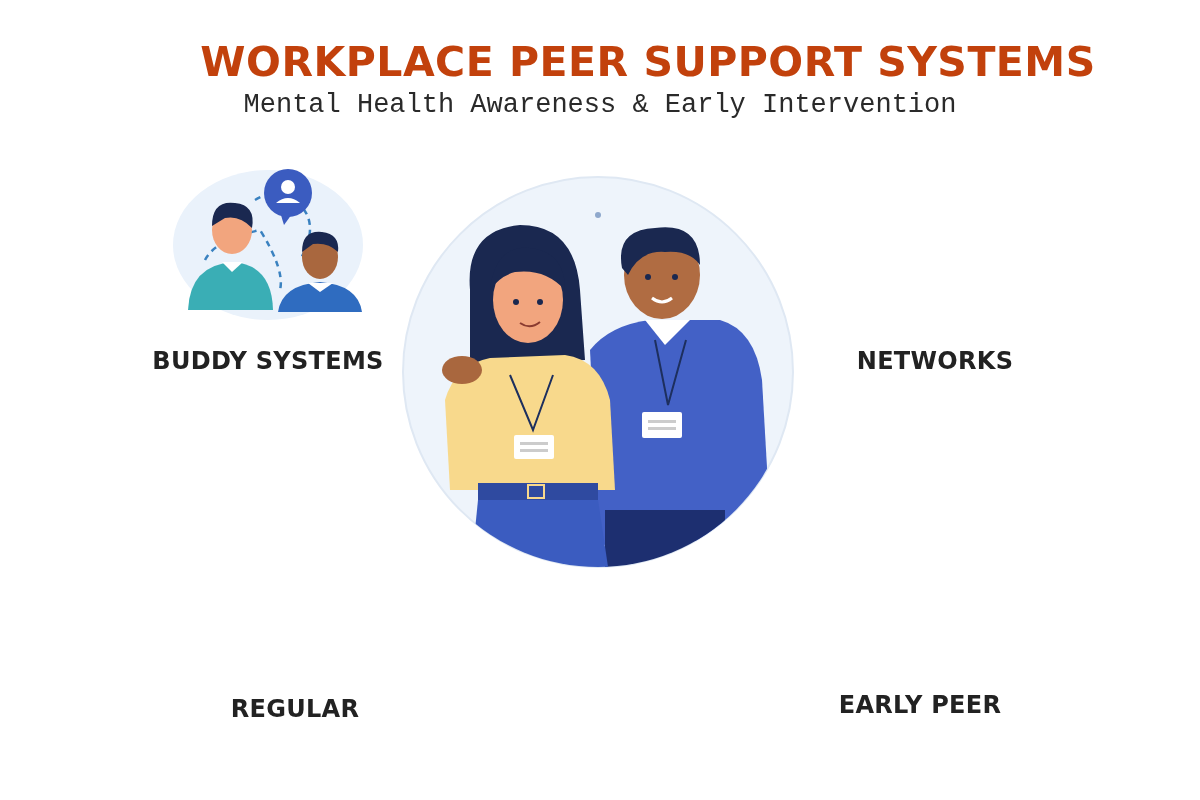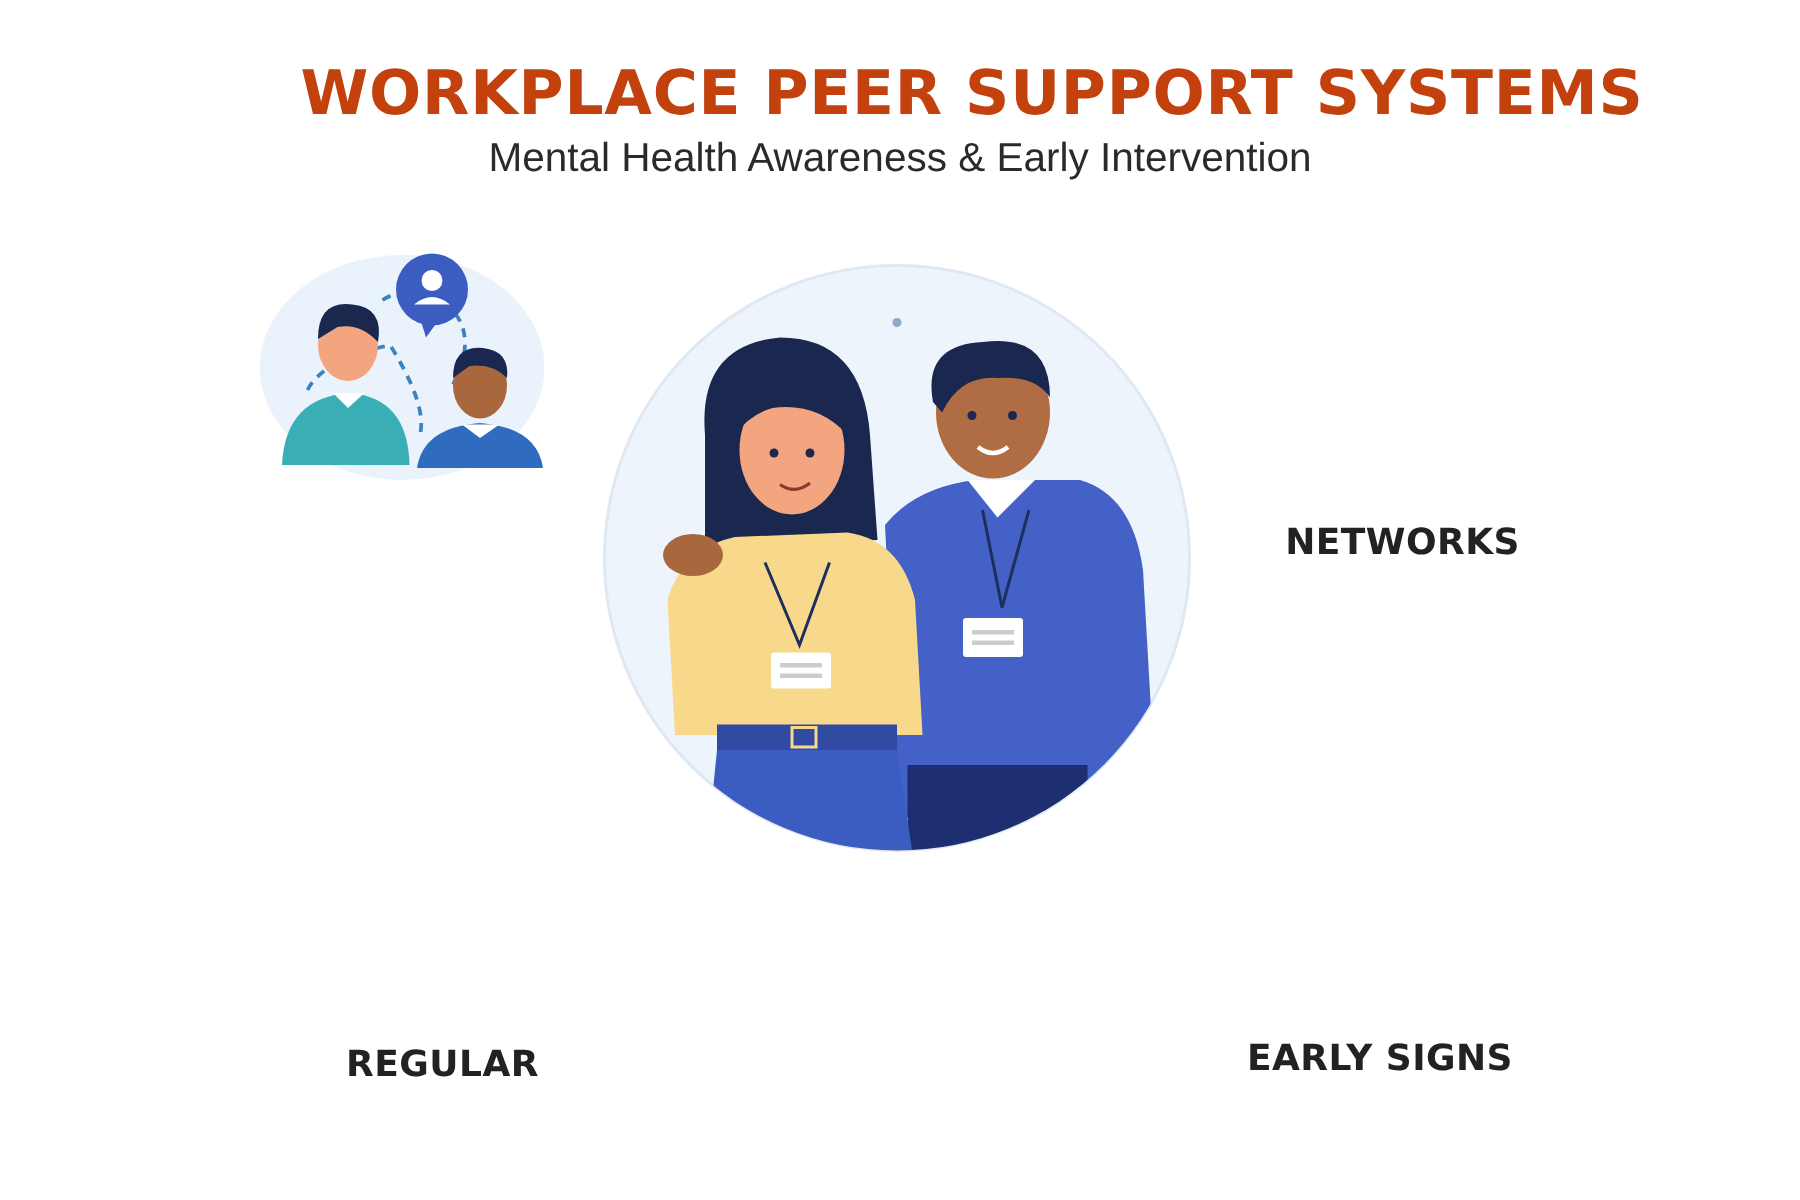--- a/index.html
+++ b/index.html
@@ -1,18 +1,18 @@
 <!DOCTYPE html>
 <html><head>
 <meta charset="utf-8">
 <style>
   html, body { margin: 0; padding: 0; background: #ffffff; }
   body { width: 1200px; height: 800px; position: relative; overflow: hidden; font-family: "Liberation Sans", "DejaVu Sans", sans-serif; }
   .title { position: absolute; top: 38px; left: 0; width: 1200px; text-align: center; font-weight: 700; font-size: 41px; letter-spacing: 0.5px; color: #c2410c; font-family: "DejaVu Sans", sans-serif; padding-left: 48px; }
-  .subtitle { position: absolute; top: 90px; left: 0; width: 1200px; text-align: center; font-size: 27px; color: #2a2a2a; font-family: Liberation Sans, sans-serif; }
+  .subtitle { position: absolute; top: 90px; left: 0; width: 1200px; text-align: center; font-size: 27px; color: #2a2a2a; font-family: Liberation Mono, monospace; }
   .label { position: absolute; text-align: center; font-weight: 700; font-size: 24px; line-height: 30px; color: #222; letter-spacing: 0.3px; font-family: "DejaVu Sans", sans-serif; }
   .label span { display: block; }
   svg.art { position: absolute; left: 0; top: 0; }
 </style>
 </head>
 <body>
 
 
 
 <div class="title">WORKPLACE PEER SUPPORT SYSTEMS</div>
@@ -162,25 +162,26 @@
     <path d="M778,445 Q815,470 835,490" marker-start="url(#ah)" marker-end="url(#ah)">
     <path d="M268,420 L268,470" marker-end="url(#ah)">
     <path d="M933,420 L930,468" marker-end="url(#ah)">
     <path d="M538,567 Q500,600 430,598" marker-end="url(#ah)">
     <path d="M668,565 Q700,600 785,598" marker-end="url(#ah)">
   </path></path></path></path></path></path></path></path></g>
 
 
 
 <div class="label" style="left:143px; top:346px; width:250px;">
+  <span>BUDDY SYSTEMS</span>
 </div>
 <div class="label" style="left:820px; top:346px; width:230px;">
   <span>NETWORKS</span>
 </div>
 <div class="label" style="left:165px; top:694px; width:260px;">
   <span>REGULAR</span>
 </div>
 <div class="label" style="left:800px; top:690px; width:240px;">
-  <span>EARLY SIGNS</span>
+  <span>EARLY PEER</span>
 </div>
 
 
 
 
 </body></html>

